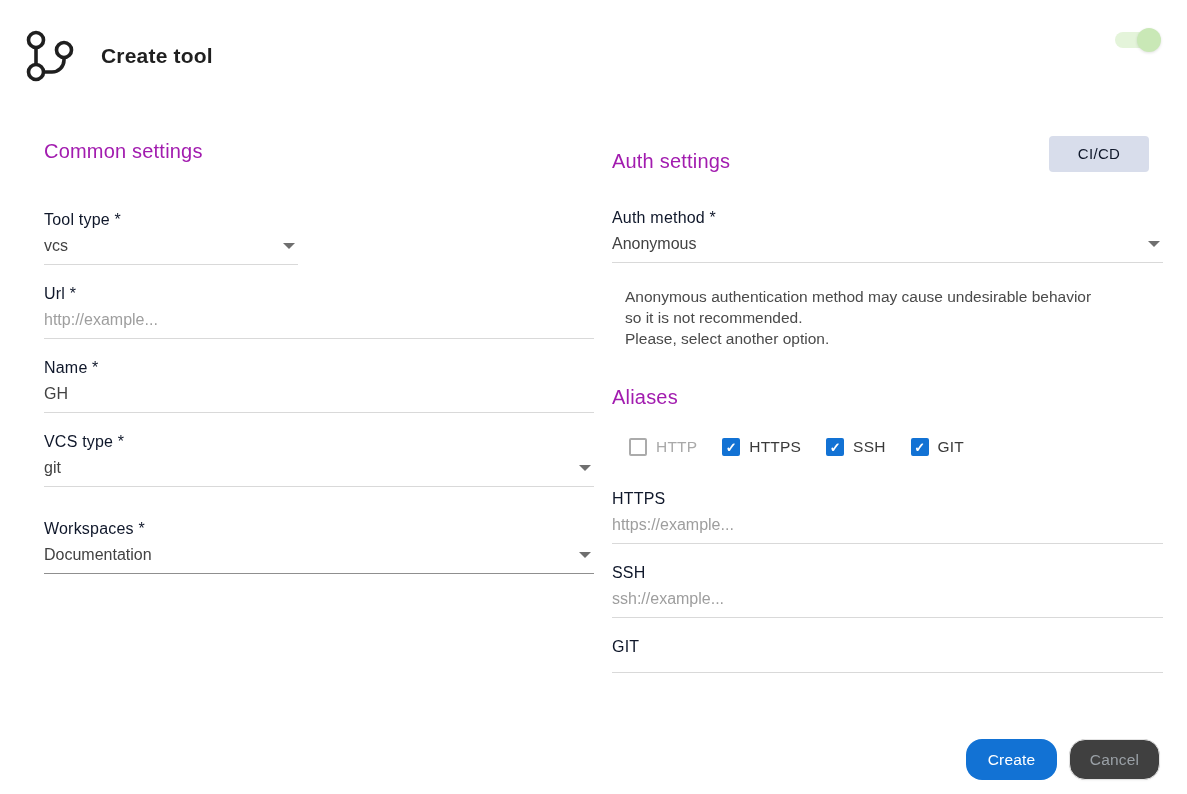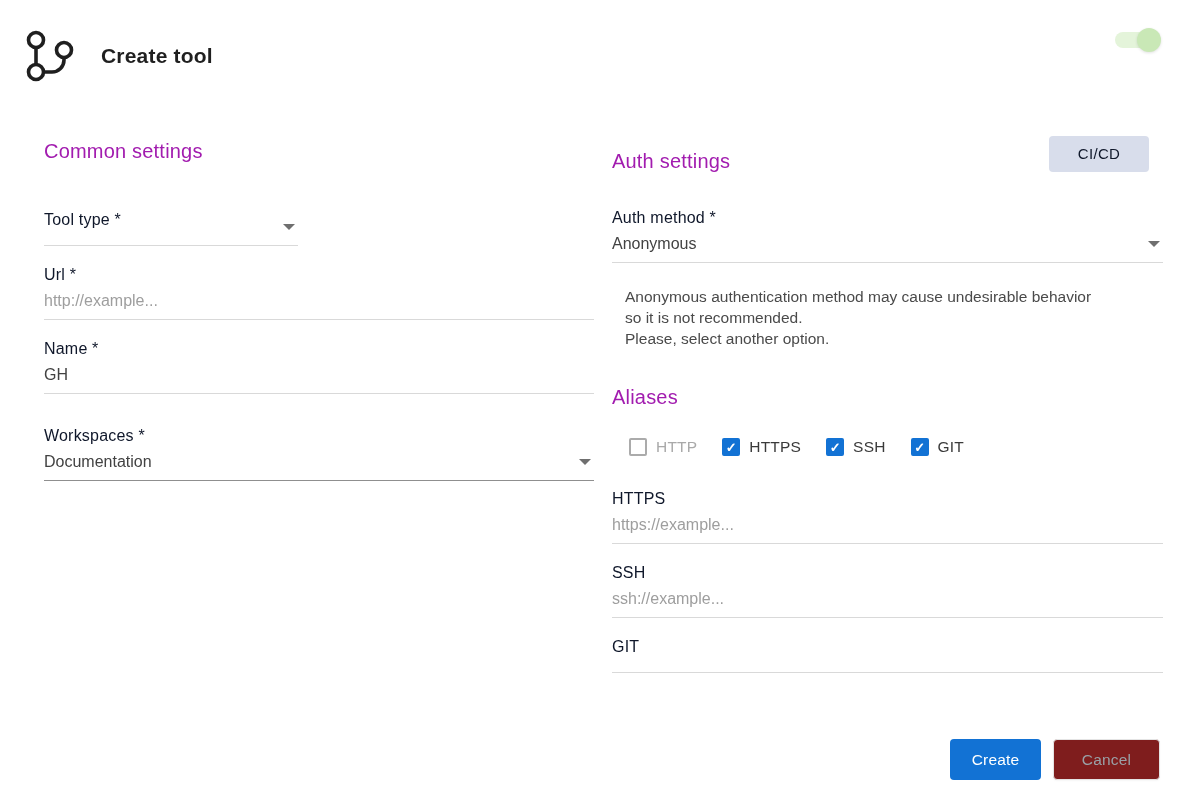--- a/index.html
+++ b/index.html
@@ -60,24 +60,24 @@
   .cb-item { display: flex; align-items: center; cursor: pointer; margin-right: 25px; }
   .cb-box { width: 18px; height: 18px; border-radius: 2px; border: 2px solid #ababab; background: #fff;
             display: flex; align-items: center; justify-content: center;
             font-size: 13px; font-weight: bold; color: #ffffff; line-height: 1; }
   .cb-item.checked .cb-box { background: #1272d4; border-color: #1272d4; }
   .cb-label { font-size: 15.5px; color: #3a3a3a; margin-left: 9px; letter-spacing: 0.2px; }
   .cb-item.unchecked .cb-label { color: #a9a9a9; }
 
   
   .footer { position: absolute; right: 27px; bottom: 14px; display: flex; }
-  .btn { height: 41px; border-radius: 4px; font-family: "Liberation Sans", sans-serif;
+  .btn { height: 41px; border-radius: 16px; font-family: "Liberation Sans", sans-serif;
          font-size: 15.5px; cursor: pointer; letter-spacing: 0.2px; }
   .btn-create { width: 91px; background: #1272d4; color: #ffffff; border: none; }
-  .btn-cancel { width: 107px; background: #7f1d1d; color: #9aa0a6; border: 1px solid #e4e4e4;
+  .btn-cancel { width: 91px; background: #404040; color: #9aa0a6; border: 1px solid #e4e4e4;
                 margin-left: 12px; box-shadow: 0 1px 2px rgba(0,0,0,0.04); }
 </style>
 </head>
 <body>
 
 <div class="page">
 
   <div class="header">
     <svg class="branch-icon" viewBox="0 0 50 54" fill="none">
       <circle cx="11" cy="11" r="7.5" stroke="#1f1f1f" stroke-width="3.6"></circle>
@@ -94,34 +94,40 @@
   </div>
 
   <div class="main">
 
     <div class="col-left">
       <h2 class="section-heading">Common settings</h2>
 
       <div class="row-2col">
         <div class="field select">
           <div class="flabel">Tool type *</div>
+          <div class="fvalue">vcs</div>
           <div class="arrow"></div>
         </div>
       </div>
 
       <div class="field">
         <div class="flabel">Url *</div>
         <input placeholder="http://example..." style="">
       </div>
 
       <div class="field">
         <div class="flabel">Name *</div>
         <input value="GH" style="">
       </div>
 
+      <div class="field select">
+        <div class="flabel">VCS type *</div>
+        <div class="fvalue">git</div>
+        <div class="arrow"></div>
+      </div>
 
       <div class="field select underline-dark extra-gap">
         <div class="flabel">Workspaces *</div>
         <div class="fvalue">Documentation</div>
         <div class="arrow"></div>
       </div>
     </div>
 
     <div class="col-right">
       <div class="auth-header">

